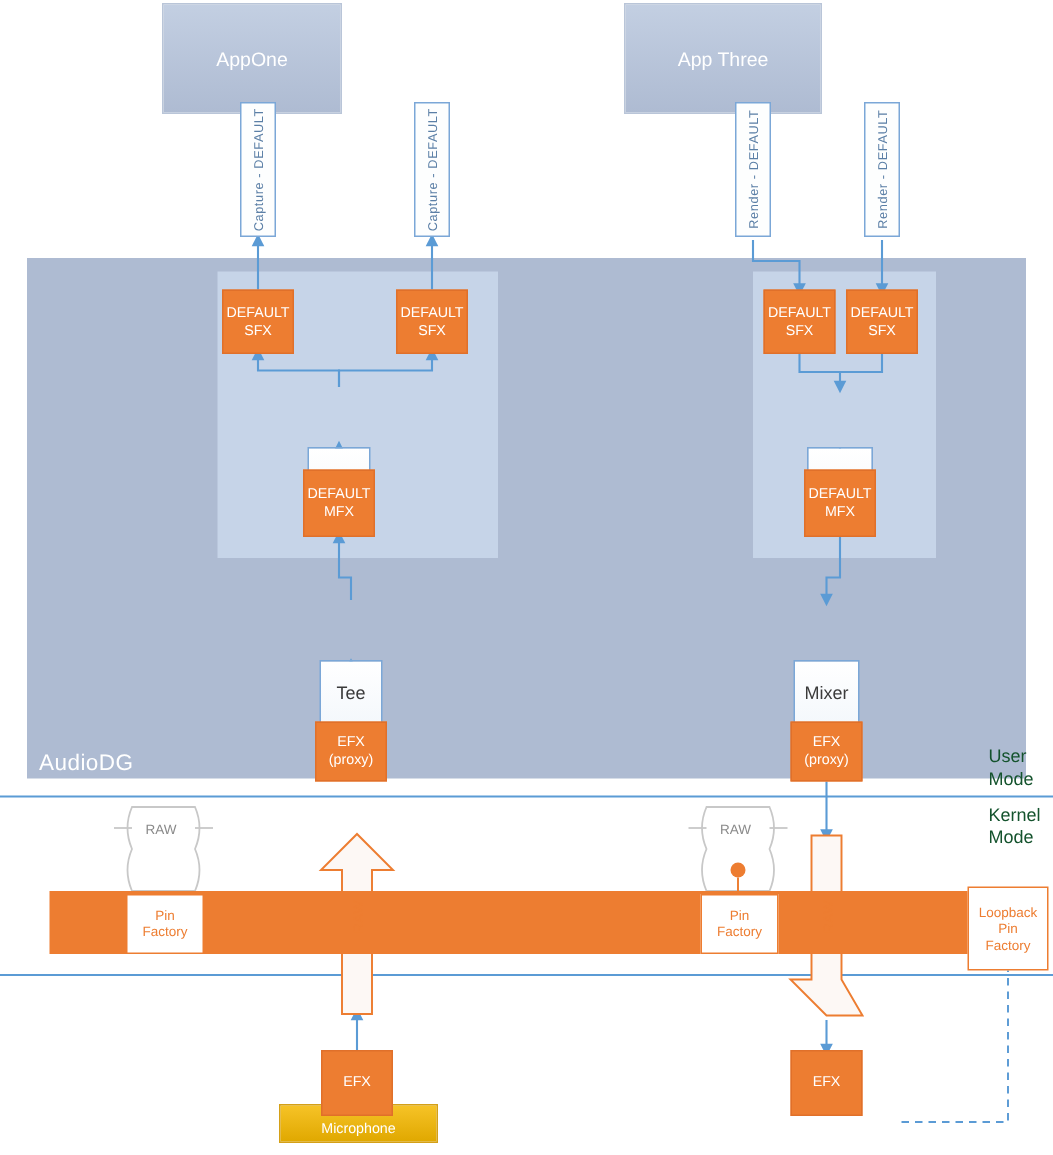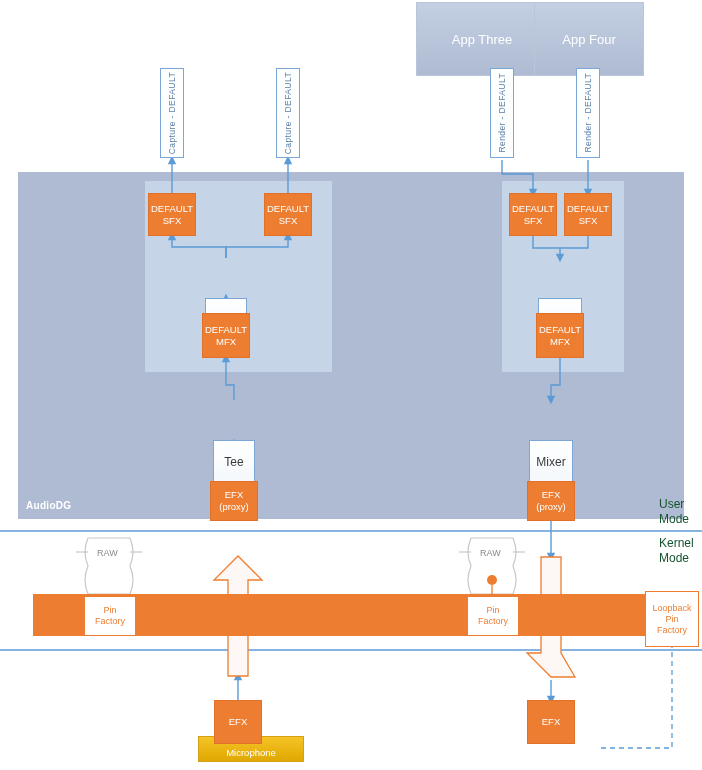--- a/index.html
+++ b/index.html
@@ -15,21 +15,21 @@
 
   
   .vlabel{background:#fdfefe;border:1px solid #7ba7d7;
           display:flex;align-items:center;justify-content:center;}
   .vlabel span{writing-mode:vertical-rl;transform:rotate(180deg);
           font-size:8.5px;color:#5b7fa6;letter-spacing:.4px;white-space:nowrap;}
 
   
   .audiodg{background:#aebbd2;}
   .innerpanel{background:#c6d4e8;}
-  .audiodg-label{color:#ffffff;font-size:10px;font-weight:bold;letter-spacing:.3px;}
+  .audiodg-label{color:#ffffff;font-size:15px;font-weight:normal;letter-spacing:.3px;}
   .modelabel{color:#14532d;font-size:12px;line-height:15px;text-align:left;}
 
   
   .orange{background:#ed7d31;border:1px solid #e0702a;color:#fff;
           font-size:9.5px;line-height:12px;text-align:center;
           display:flex;flex-direction:column;align-items:center;justify-content:center;}
   .white{background:linear-gradient(180deg,#ffffff 0%,#f4f8fc 100%);
          border:1px solid #7ba7d7;color:#3b3b3b;font-size:12px;
          display:flex;align-items:center;justify-content:center;margin-top:40px;}
 
@@ -129,22 +129,22 @@
     <path class="dash" d="M137,614 L208,614"></path>
     <path class="dash" d="M520,614 L534,614"></path>
 
     <path class="dash" d="M601,748 L672,748 L672,636" marker-end="url(#ab)"></path>
 
     <path class="arrowbody" d="M228,676 L228,580 L214,580 L238,556 L262,580 L248,580 L248,676 z"></path>
 
     <path class="arrowbody" d="M541,557 L541,653 L527,653 L551,677 L575,677 L561,653 L561,557 z"></path>
   </svg>
 
+  <div class="abs appbox" style="left:108px;top:2px;width:120px;height:74px;">AppOne</div>
   <div class="abs appbox" style="left:416px;top:2px;width:132px;height:74px;">App Three</div>
-  <div class="abs appbox" style="left:534px;top:2px;width:110px;height:74px;">App Four</div>
 
   <div class="abs vlabel" style="left:160px;top:68px;width:24px;height:90px;">
     <span>Capture - DEFAULT</span>
   </div>
   <div class="abs vlabel" style="left:276px;top:68px;width:24px;height:90px;">
     <span>Capture - DEFAULT</span>
   </div>
   <div class="abs vlabel" style="left:490px;top:68px;width:24px;height:90px;">
     <span>Render - DEFAULT</span>
   </div>
@@ -205,18 +205,18 @@
   </div>
   <div class="abs pinbox" style="left:645px;top:591px;width:54px;height:56px;">
     <div>Loopback</div>
     <div>Pin</div>
     <div>Factory</div>
   </div>
 
   <div class="rawtxt" style="left:234px;top:600px;">RAW</div>
   <div class="rawtxt" style="left:547px;top:600px;">RAW</div>
 
-  <div class="abs device" style="left:186px;top:736px;width:106px;height:26px;margin-left:12px;">Microphone</div>
+  <div class="abs device" style="left:186px;top:736px;width:106px;height:26px;">Microphone</div>
   <div class="abs orange" style="left:214px;top:700px;width:48px;height:44px;">EFX</div>
 
   <div class="abs orange" style="left:527px;top:700px;width:48px;height:44px;">EFX</div>
 
 </div>
 
 </body></html>

